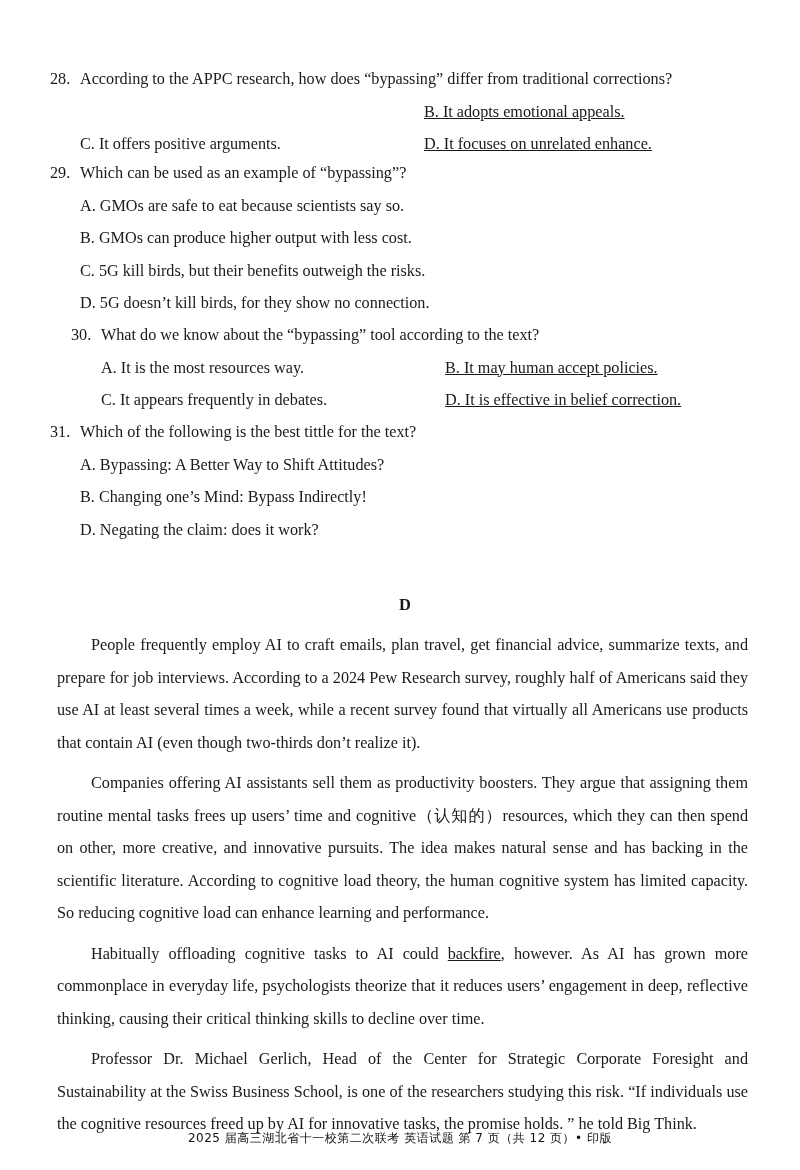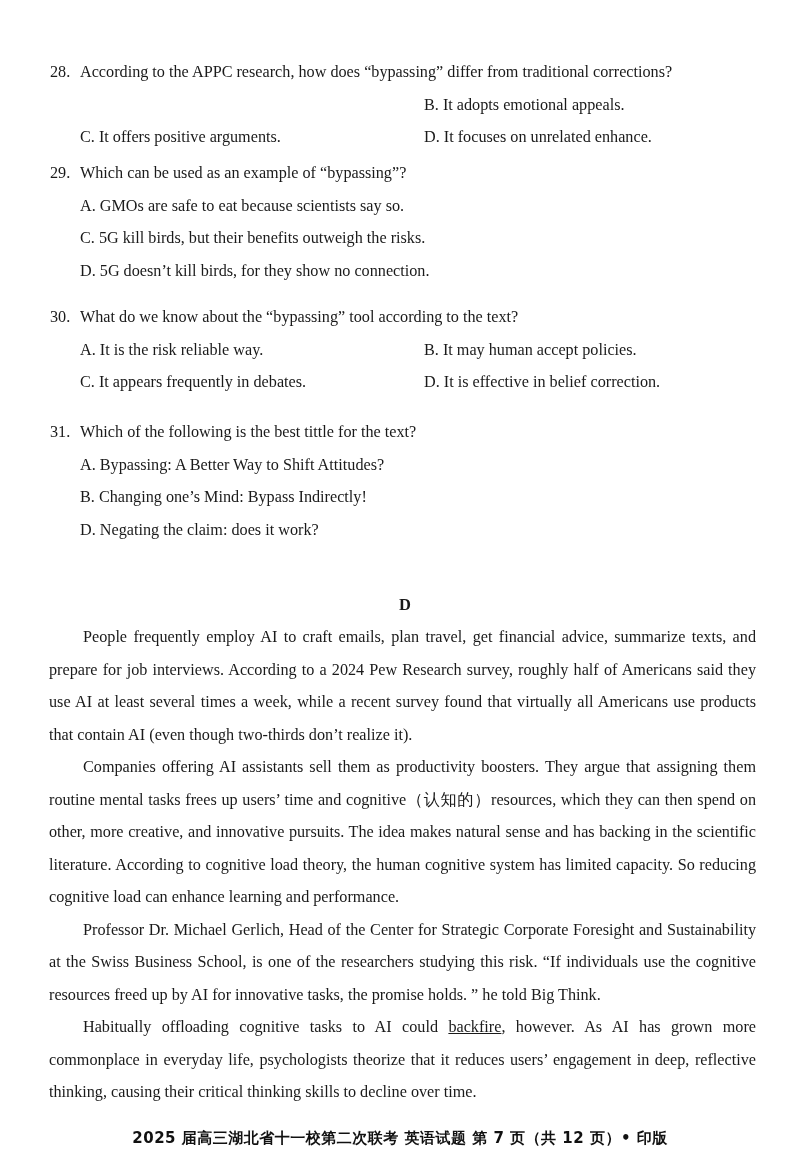--- a/index.html
+++ b/index.html
@@ -39,66 +39,66 @@
     }
     .q-text {
       position: absolute;
       left: 30px;
     }
     .opt {
       position: absolute;
       white-space: nowrap;
     }
     .opt.left { left: 30px; }
-    .opt.right { left: 374px; }
+    .opt.right { left: 374px; text-decoration: underline; }
     .section-heading {
       position: absolute;
       top: 590px;
       left: 0;
       width: 810px;
       text-align: center;
       font-weight: bold;
       line-height: 30px;
       font-size: 16.5px;
     }
     .passage {
       position: absolute;
       left: 49px;
       width: 707px;
       top: 621px;
     }
     .para {
-      margin: 0;
+      margin: 8px;
       text-indent: 34px;
       text-align: justify;
       line-height: 32.5px;
     }
     .underline {
       text-decoration: underline;
     }
     .footer {
       position: absolute;
       top: 1126px;
       left: 0;
       width: 800px;
       text-align: center;
       font-family: "DejaVu Sans", "Liberation Sans", sans-serif;
-      font-weight: bold;
-      font-size: 15px;
+      font-weight: normal;
+      font-size: 12px;
       line-height: 24px;
       color: #111;
       letter-spacing: 0.5px;
     }
   </style>
 </head>
 <body>
 
 <div class="page">
 
-  <div class="q-block" style="top:56px;">
+  <div class="q-block" style="top:63px;">
     <div class="q-line">
       <span class="q-num">28.</span>
       <span class="q-text">According to the APPC research, how does “bypassing” differ from traditional corrections?</span>
     </div>
     <div class="q-line">
       <span class="opt right">B. It adopts emotional appeals.</span>
     </div>
     <div class="q-line">
       <span class="opt left">C. It offers positive arguments.</span>
       <span class="opt right">D. It focuses on unrelated enhance.</span>
@@ -107,34 +107,37 @@
 
   <div class="q-block" style="top:157px;">
     <div class="q-line">
       <span class="q-num">29.</span>
       <span class="q-text">Which can be used as an example of “bypassing”?</span>
     </div>
     <div class="q-line">
       <span class="opt left">A. GMOs are safe to eat because scientists say so.</span>
     </div>
     <div class="q-line">
+      <span class="opt left">B. GMOs can produce higher output with less cost.</span>
+    </div>
+    <div class="q-line">
       <span class="opt left">C. 5G kill birds, but their benefits outweigh the risks.</span>
     </div>
     <div class="q-line">
       <span class="opt left">D. 5G doesn’t kill birds, for they show no connection.</span>
     </div>
   </div>
 
-  <div class="q-block" style="top:301px;">
+  <div class="q-block" style="top:319px;margin-left:21px;">
     <div class="q-line">
       <span class="q-num">30.</span>
       <span class="q-text">What do we know about the “bypassing” tool according to the text?</span>
     </div>
     <div class="q-line">
-      <span class="opt left">A. It is the risk reliable way.</span>
+      <span class="opt left">A. It is the most resources way.</span>
       <span class="opt right">B. It may human accept policies.</span>
     </div>
     <div class="q-line">
       <span class="opt right">D. It is effective in belief correction.</span>
       <span class="opt left">C. It appears frequently in debates.</span>
     </div>
   </div>
 
   <div class="q-block" style="top:416px;">
     <div class="q-line">
@@ -150,19 +153,19 @@
     <div class="q-line">
       <span class="opt left">D. Negating the claim: does it work?</span>
     </div>
   </div>
 
   <div class="section-heading">D</div>
 
   <div class="passage">
     <p class="para">People frequently employ AI to craft emails, plan travel, get financial advice, summarize texts, and prepare for job interviews. According to a 2024 Pew Research survey, roughly half of Americans said they use AI at least several times a week, while a recent survey found that virtually all Americans use products that contain AI (even though two-thirds don’t realize it).</p>
     <p class="para"><span>Companies offering AI assistants sell them as productivity boosters. They argue that assigning them routine mental tasks frees up users’ time and cognitive</span><span>（认知的）</span><span>resources, which they can then spend on other, more creative, and innovative pursuits. The idea makes natural sense and has backing in the scientific literature. According to cognitive load theory, the human cognitive system has limited capacity. So reducing cognitive load can enhance learning and performance.</span></p>
+    <p class="para"><span>Habitually offloading cognitive tasks to AI could</span> <span class="underline">backfire</span><span>, however. As AI has grown more commonplace in everyday life, psychologists theorize that it reduces users’ engagement in deep, reflective thinking, causing their critical thinking skills to decline over time.</span></p>
     <p class="para">Professor Dr. Michael Gerlich, Head of the Center for Strategic Corporate Foresight and Sustainability at the Swiss Business School, is one of the researchers studying this risk. “If individuals use the cognitive resources freed up by AI for innovative tasks, the promise holds. ” he told Big Think.</p>
-    <p class="para"><span>Habitually offloading cognitive tasks to AI could</span> <span class="underline">backfire</span><span>, however. As AI has grown more commonplace in everyday life, psychologists theorize that it reduces users’ engagement in deep, reflective thinking, causing their critical thinking skills to decline over time.</span></p>
   </div>
 
   <div class="footer">2025 届高三湖北省十一校第二次联考  英语试题  第 7 页（共 12 页）• 印版</div>
 
 </div>
 
 </body></html>

